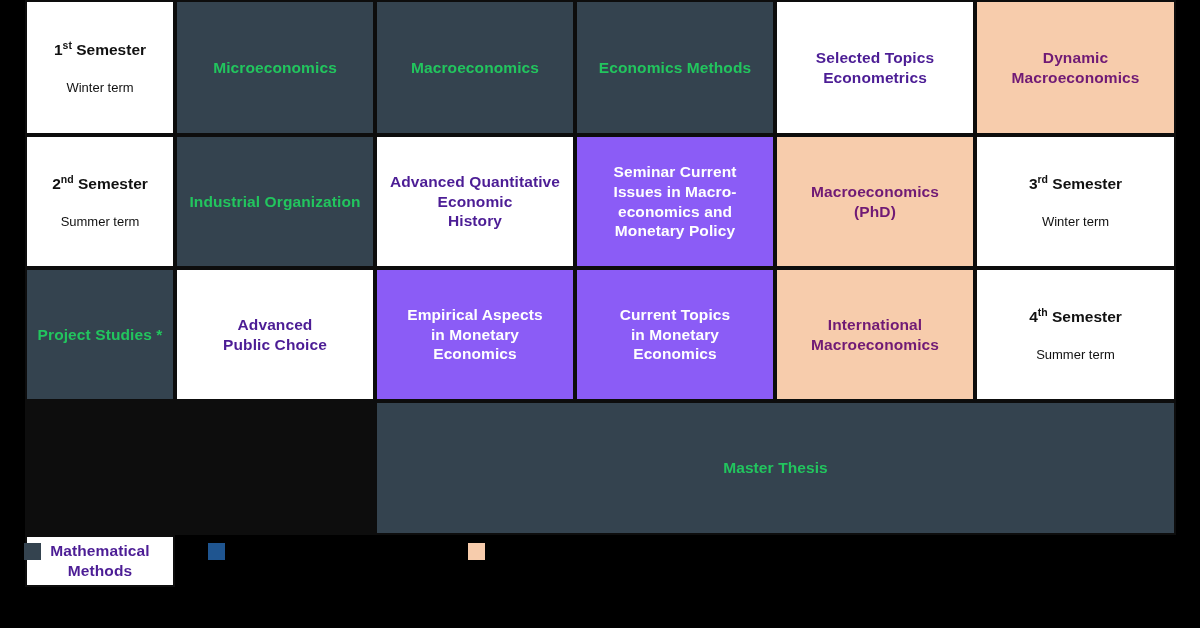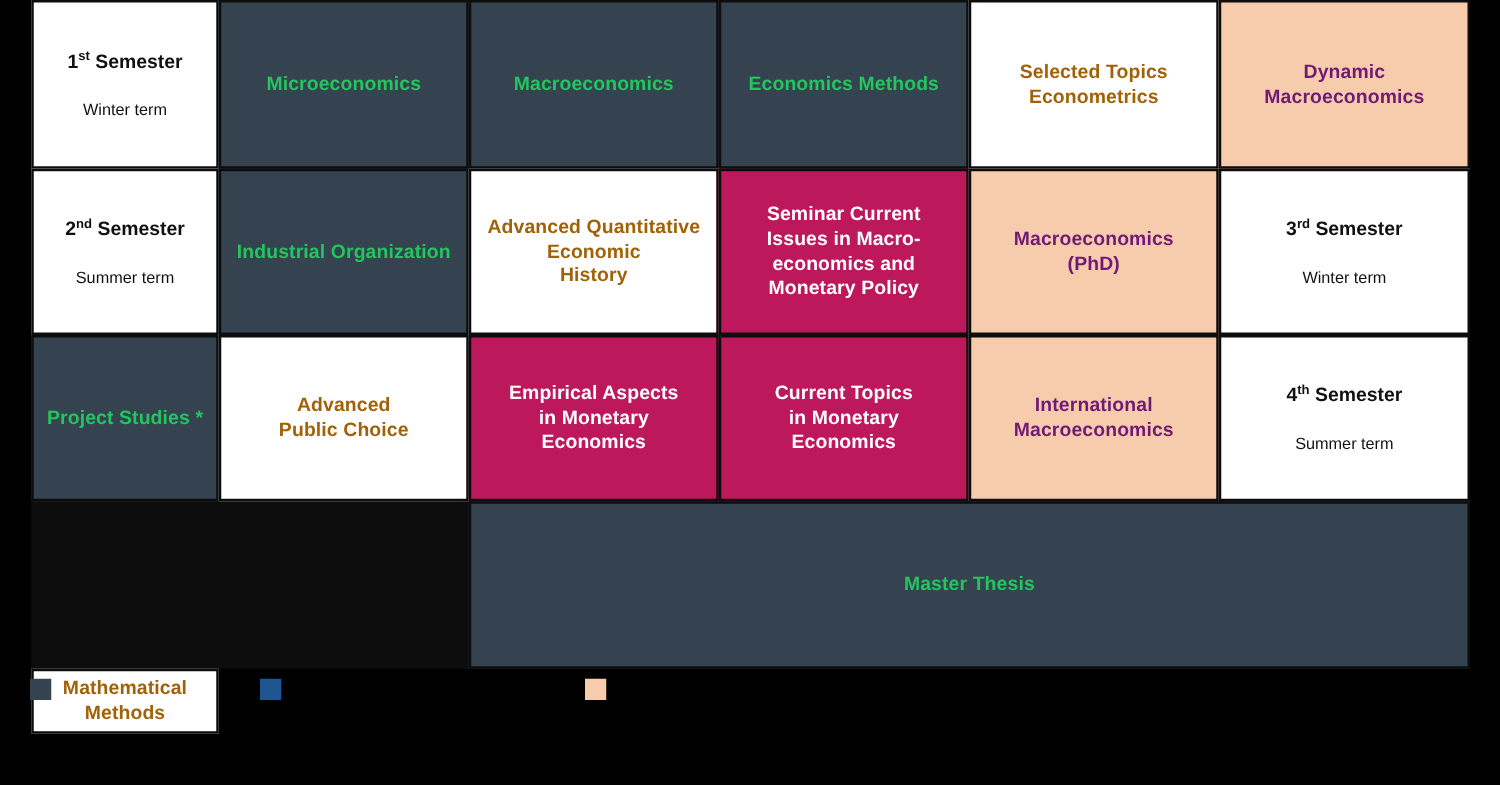--- a/index.html
+++ b/index.html
@@ -29,23 +29,23 @@
     justify-content:center;
     text-align:center;
     box-sizing:border-box;
     border:2px solid #0d0d0d;
     padding:4px 8px;
     font-weight:bold;
     font-size:15.5px;
     line-height:1.28;
     letter-spacing:.1px;
   }
-  .c-white{background:#ffffff;color:#a16207;}
+  .c-white{background:#ffffff;color:#4c1d95;}
   .c-dark {background:#34434f;color:#22c55e;}
-  .c-blue {background:#be185d;color:#ffffff;}
+  .c-blue {background:#8b5cf6;color:#ffffff;}
   .c-peach{background:#f7ccac;color:#701a75;}
 
   
   .sem{
     background:#ffffff;color:#111111;
     display:flex;flex-direction:column;
     align-items:center;justify-content:center;
     border:2px solid #0d0d0d;
     box-sizing:border-box;
   }

